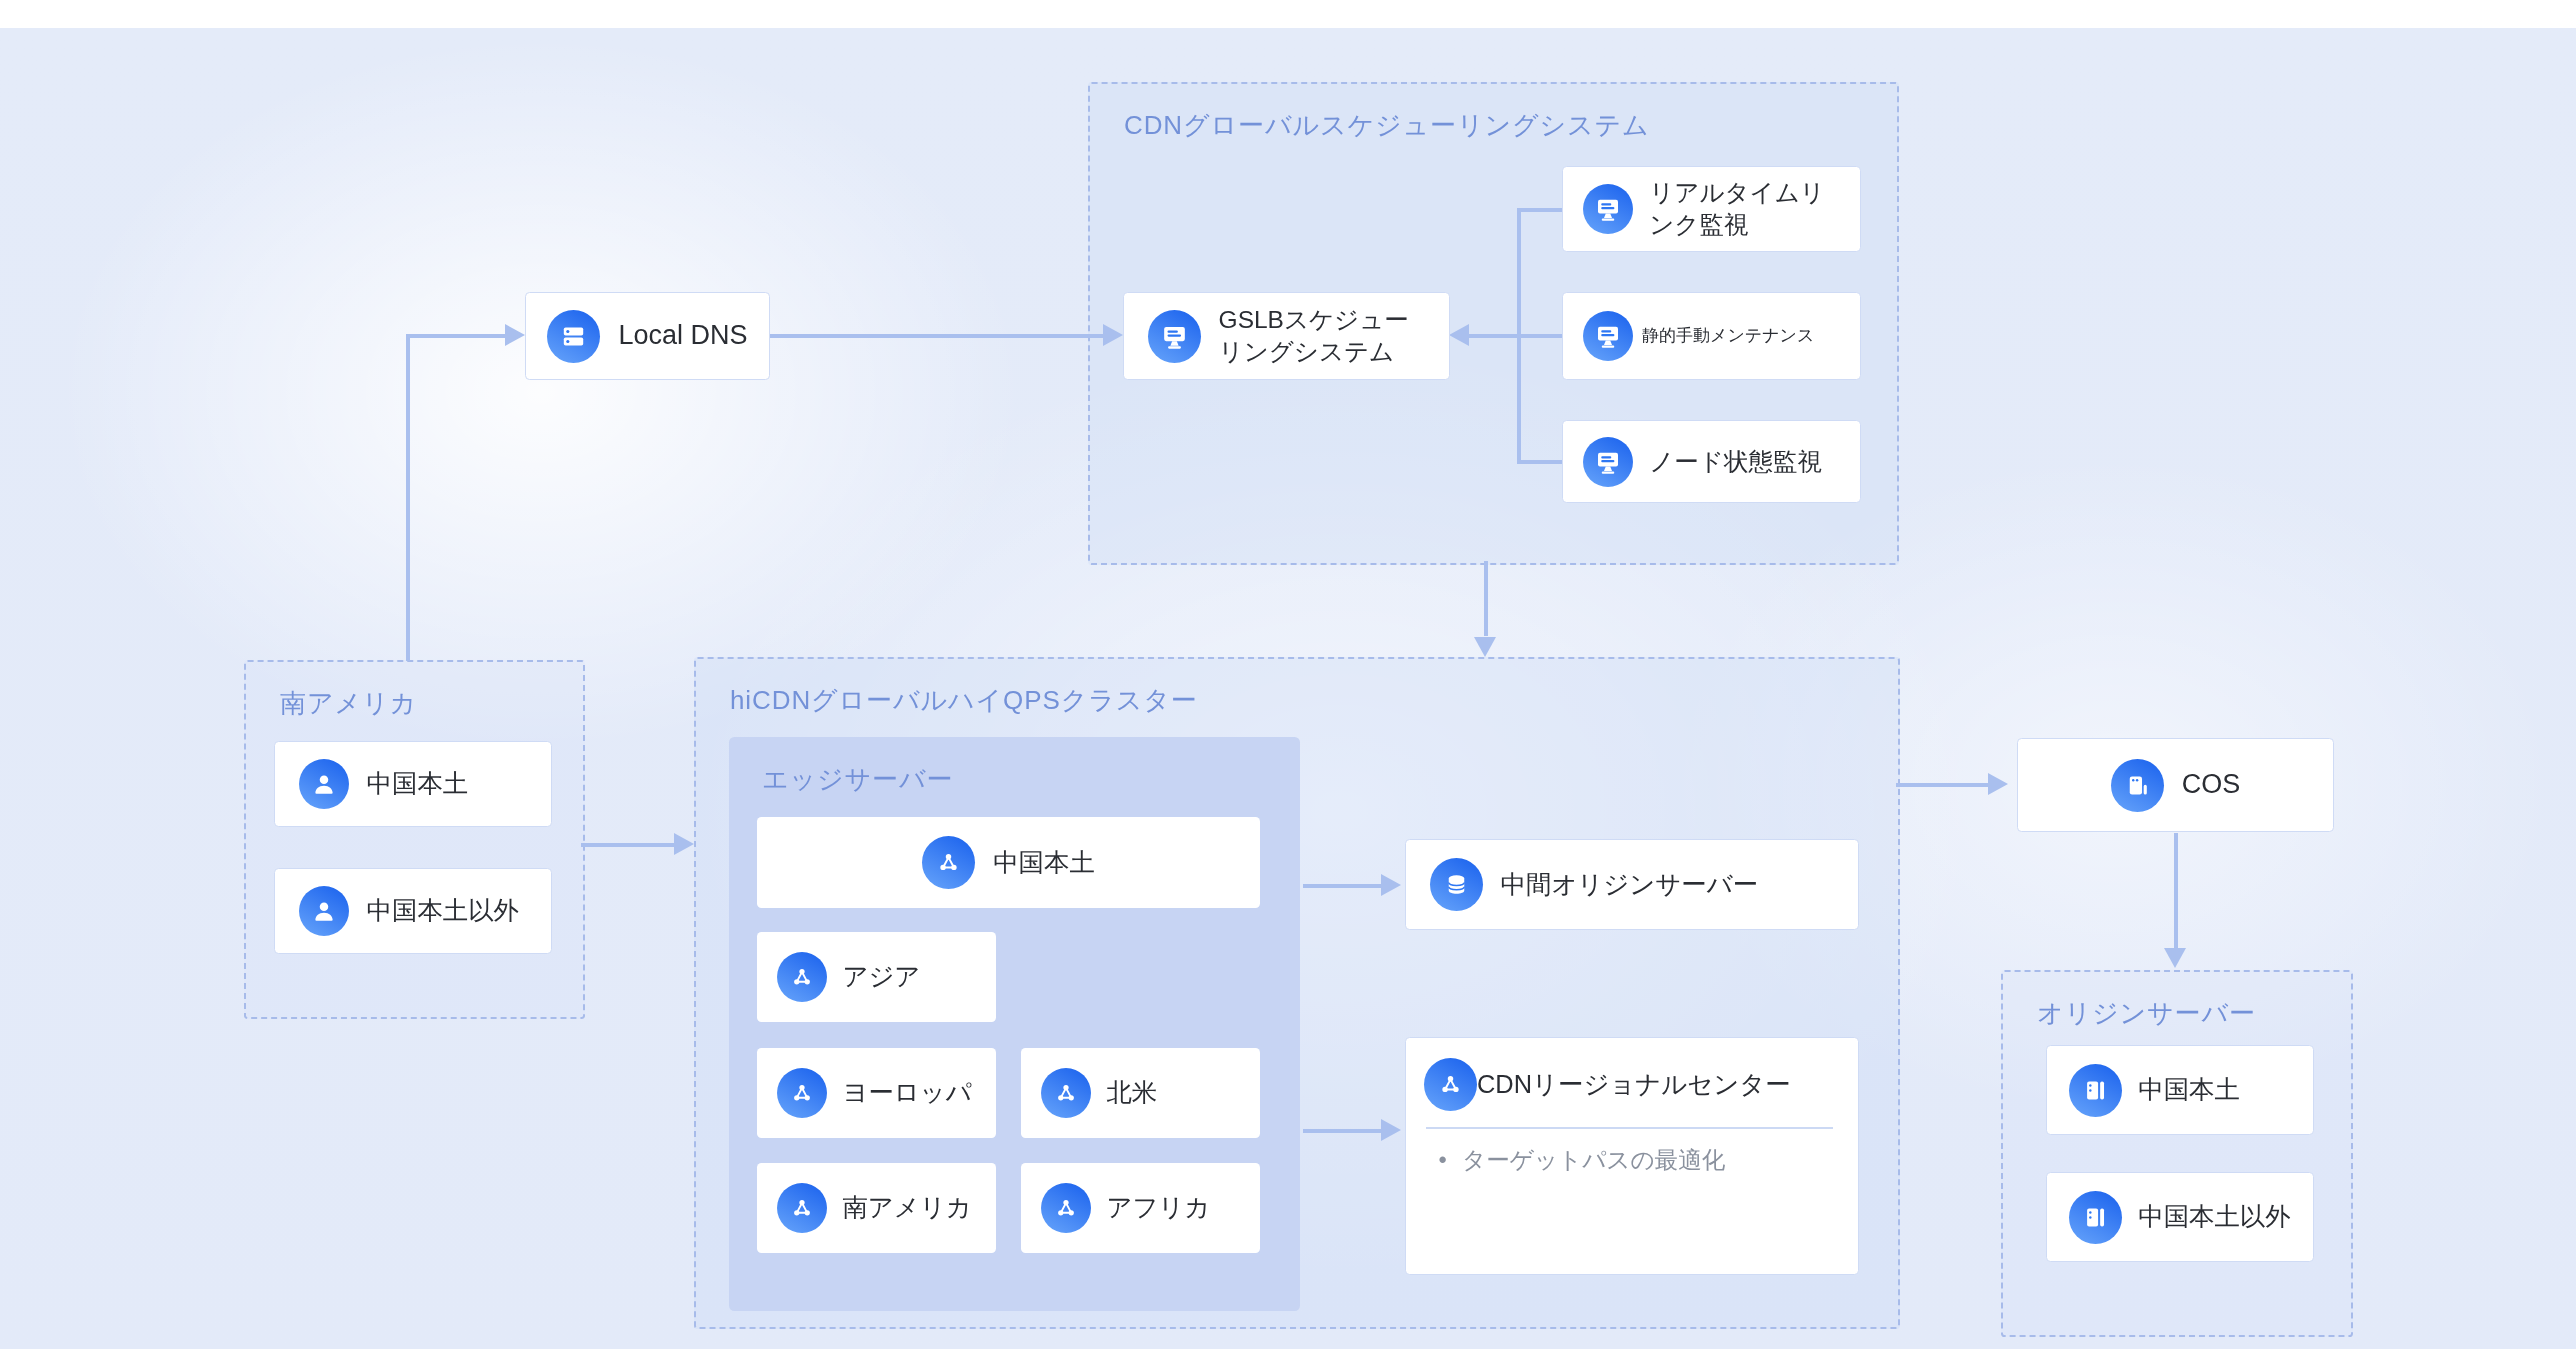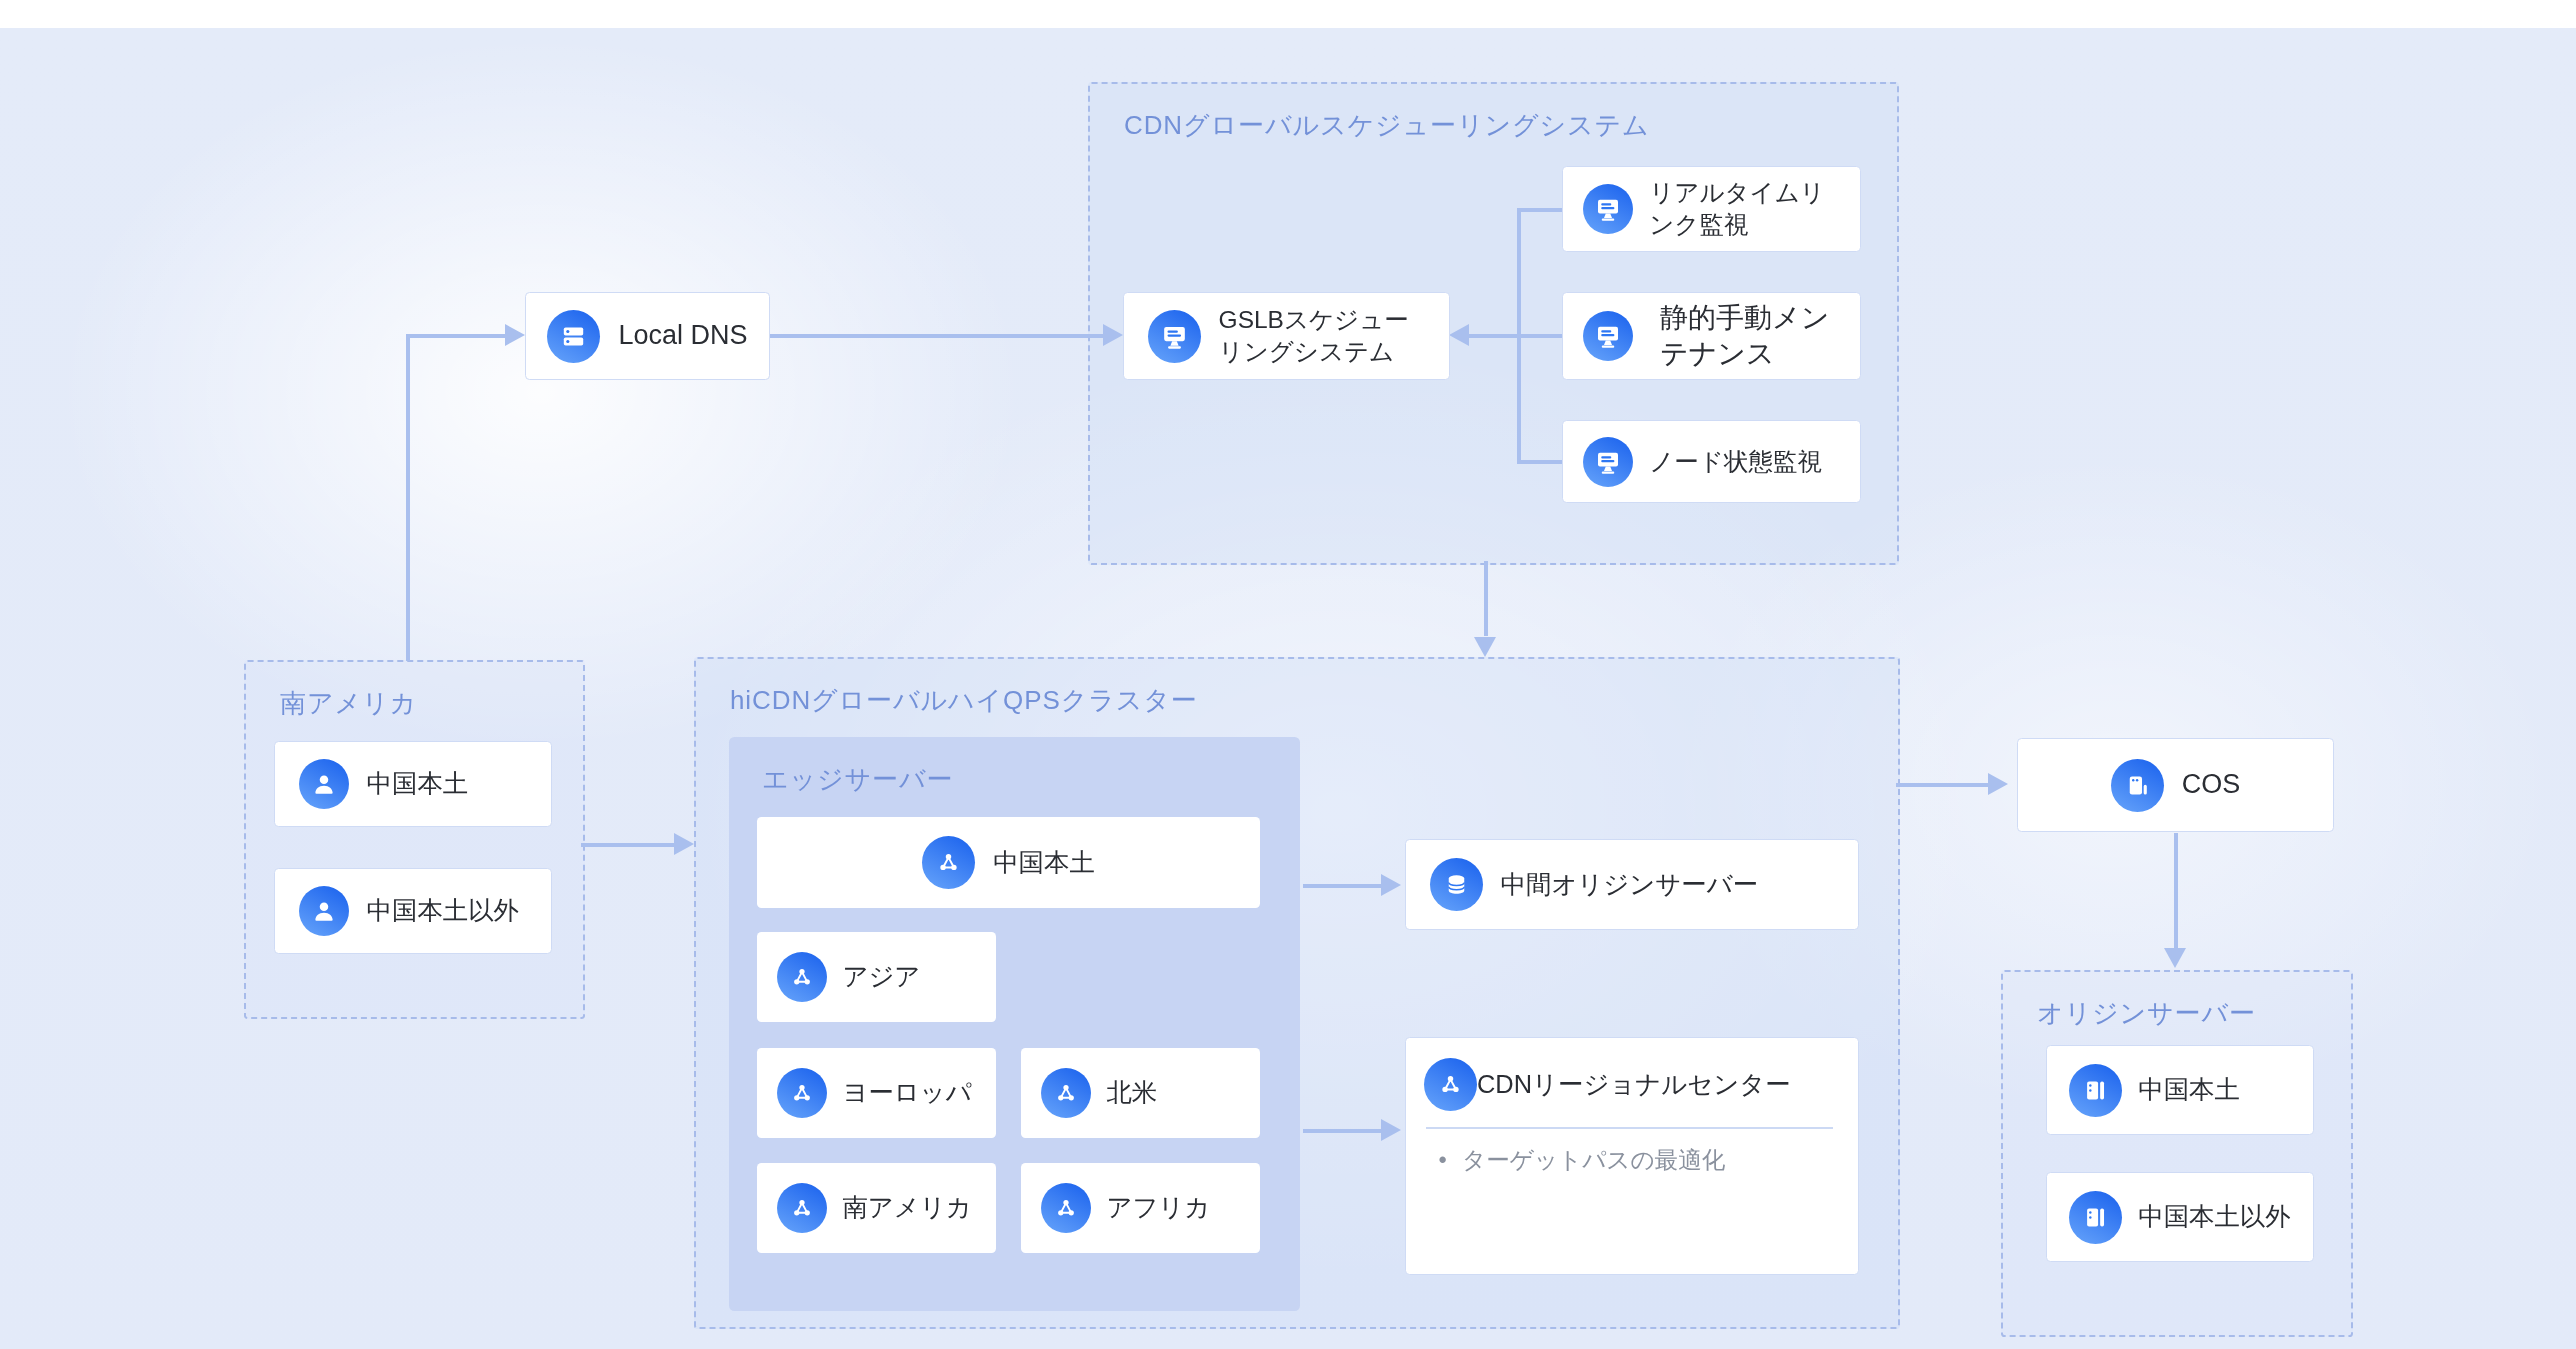--- a/index.html
+++ b/index.html
@@ -150,21 +150,21 @@
         <rect x="4" y="4.6" width="16" height="11" rx="1.6" fill="#fff"></rect>
         <rect x="6.6" y="7.4" width="8" height="1.7" rx="0.8" fill="#2e77f3"></rect>
         <rect x="6.6" y="10.4" width="10.5" height="1.7" rx="0.8" fill="#2e77f3"></rect>
         <path d="M10.2 15.6 h3.6 l1.4 3.6 h-6.4 z" fill="#fff"></path>
         <rect x="7" y="19.6" width="10" height="1.8" rx="0.9" fill="#fff"></rect>
       </svg>
     </span>
     <span class="label">リアルタイムリンク監視</span>
   </div>
 
-  <div class="node" style="left:1562px;top:264px;width:299px;height:88px;font-size:28px;padding:0 20px;gap:27px;font-family:Liberation Serif, serif;">
+  <div class="node" style="left:1562px;top:264px;width:299px;height:88px;font-size:17px;padding:0 20px;gap:9px;font-family:Liberation Serif, serif;">
     <span class="icon-circle" style="width:50px;height:50px;">
       <svg width="30" height="30" viewBox="0 0 24 24">
         <rect x="4" y="4.6" width="16" height="11" rx="1.6" fill="#fff"></rect>
         <rect x="6.6" y="7.4" width="8" height="1.7" rx="0.8" fill="#2e77f3"></rect>
         <rect x="6.6" y="10.4" width="10.5" height="1.7" rx="0.8" fill="#2e77f3"></rect>
         <path d="M10.2 15.6 h3.6 l1.4 3.6 h-6.4 z" fill="#fff"></path>
         <rect x="7" y="19.6" width="10" height="1.8" rx="0.9" fill="#fff"></rect>
       </svg>
     </span>
     <span class="label">静的手動メンテナンス</span>

